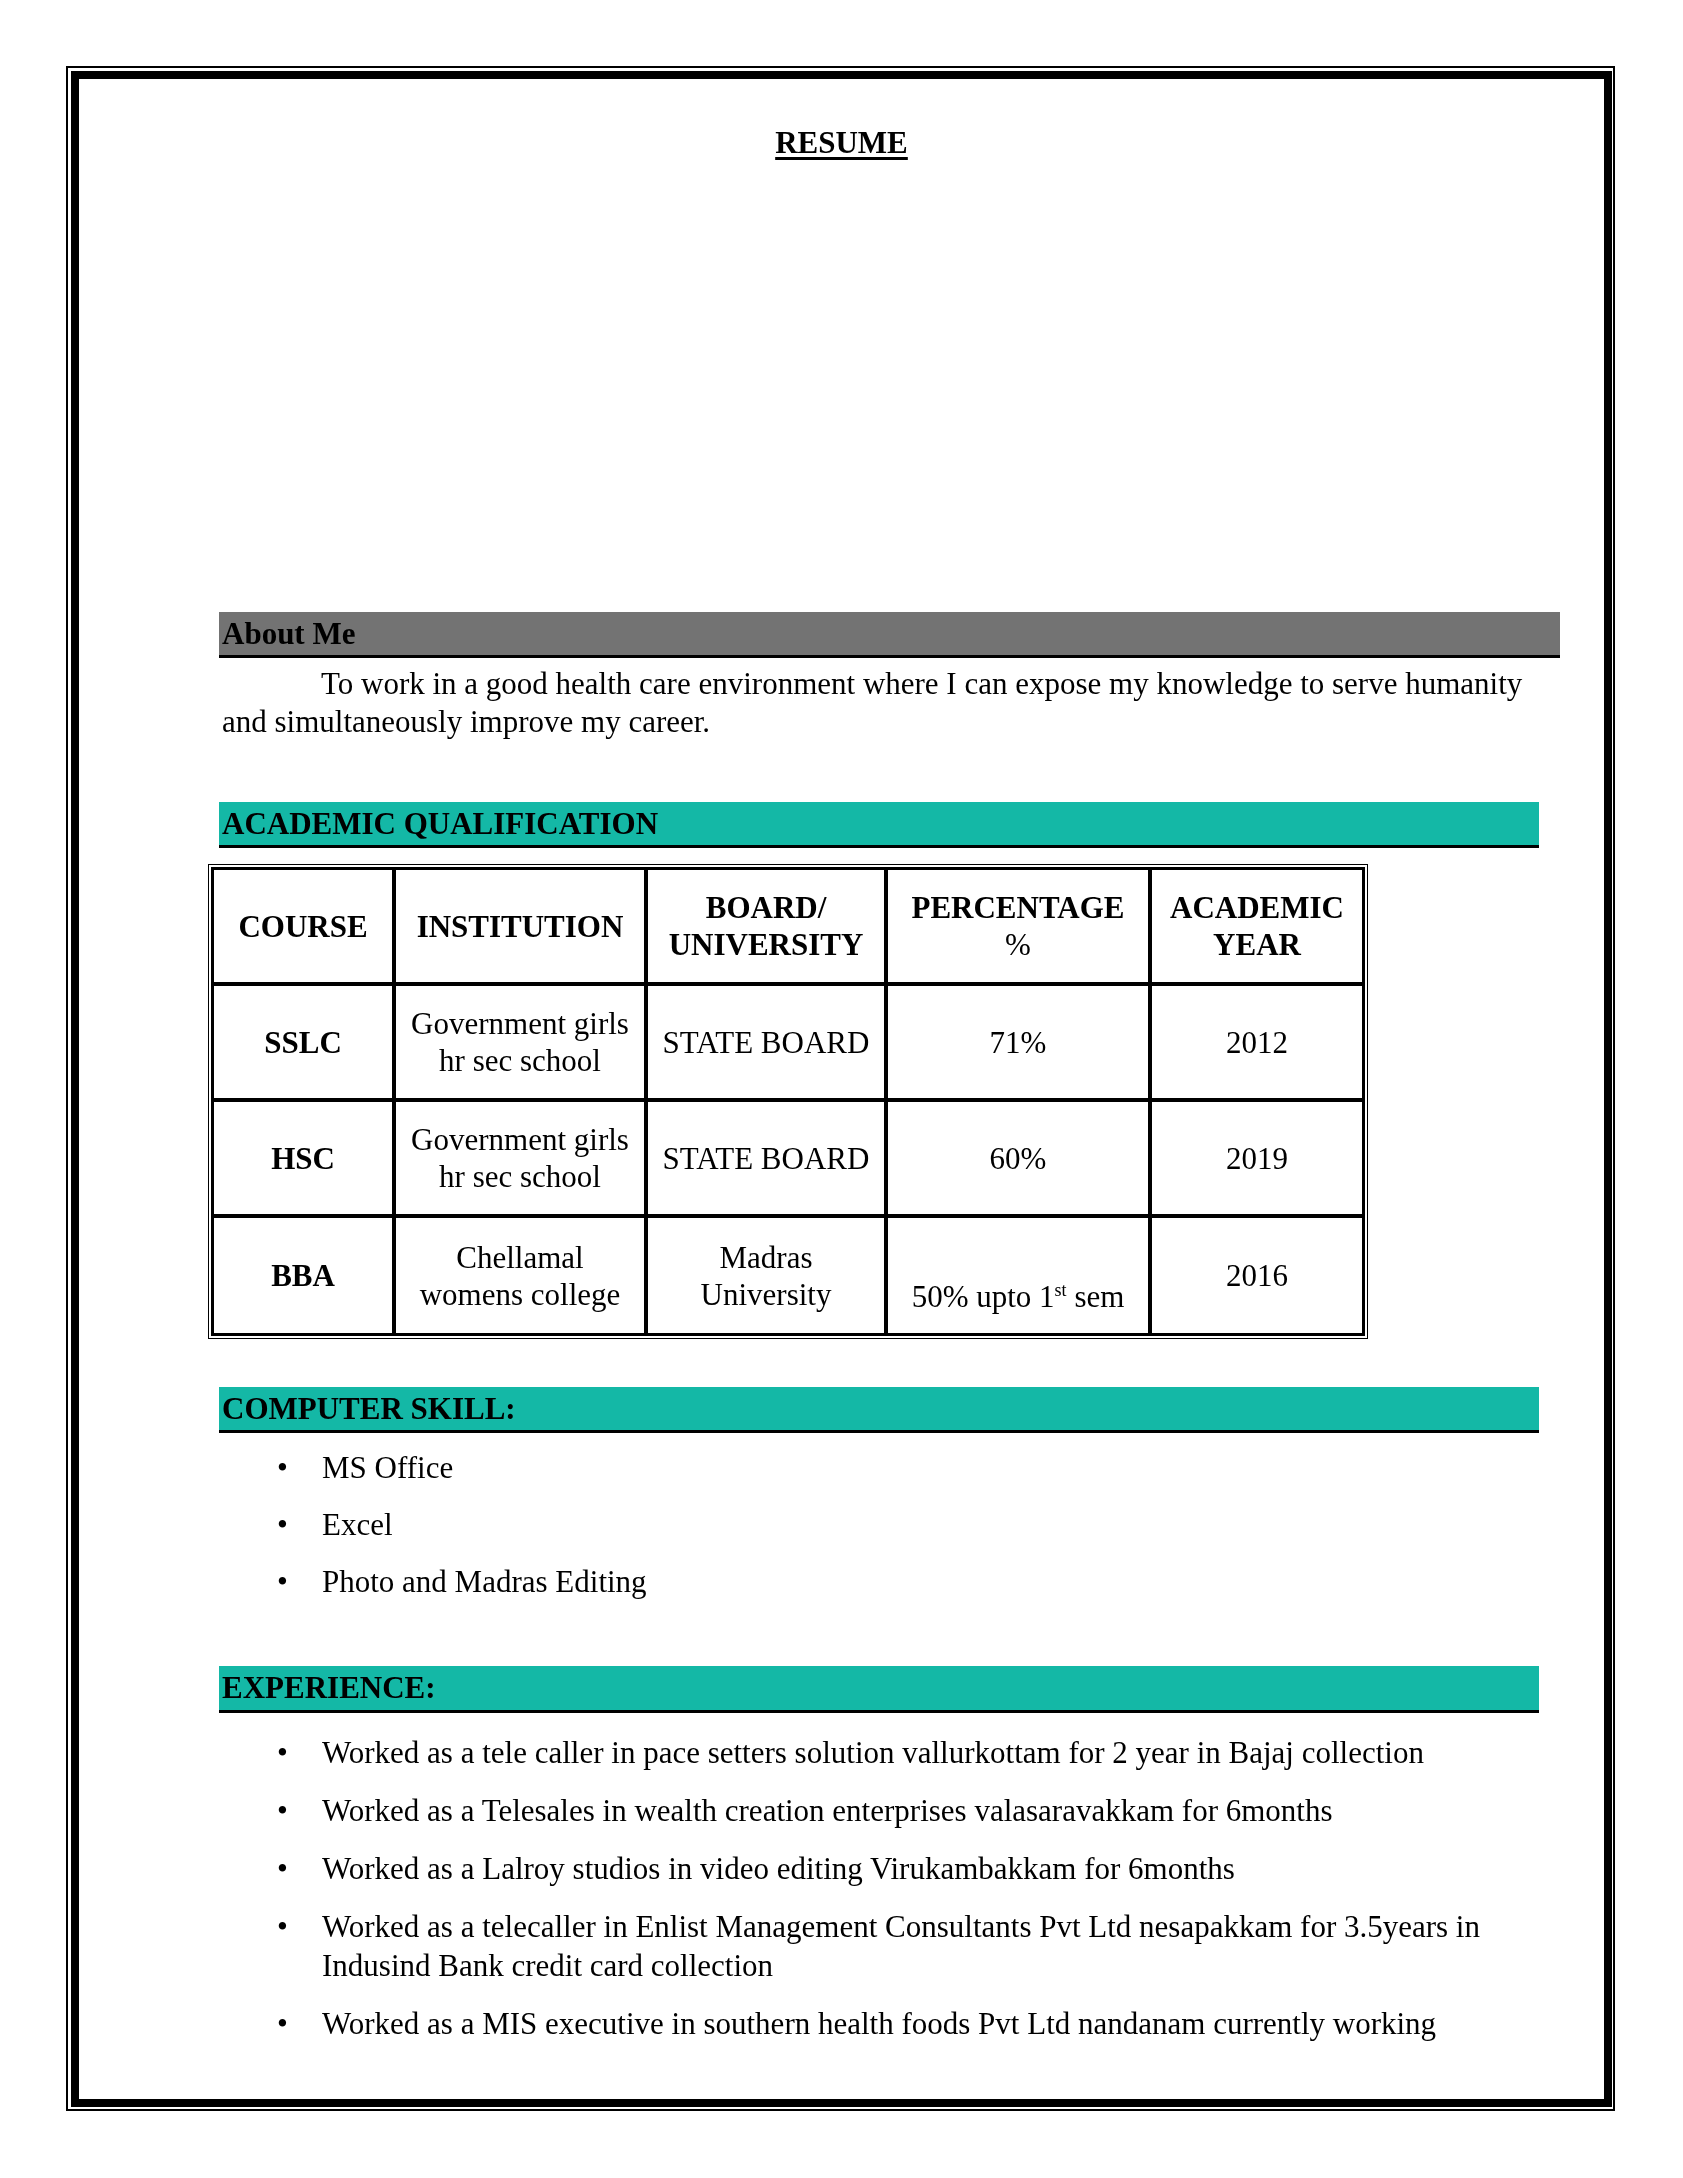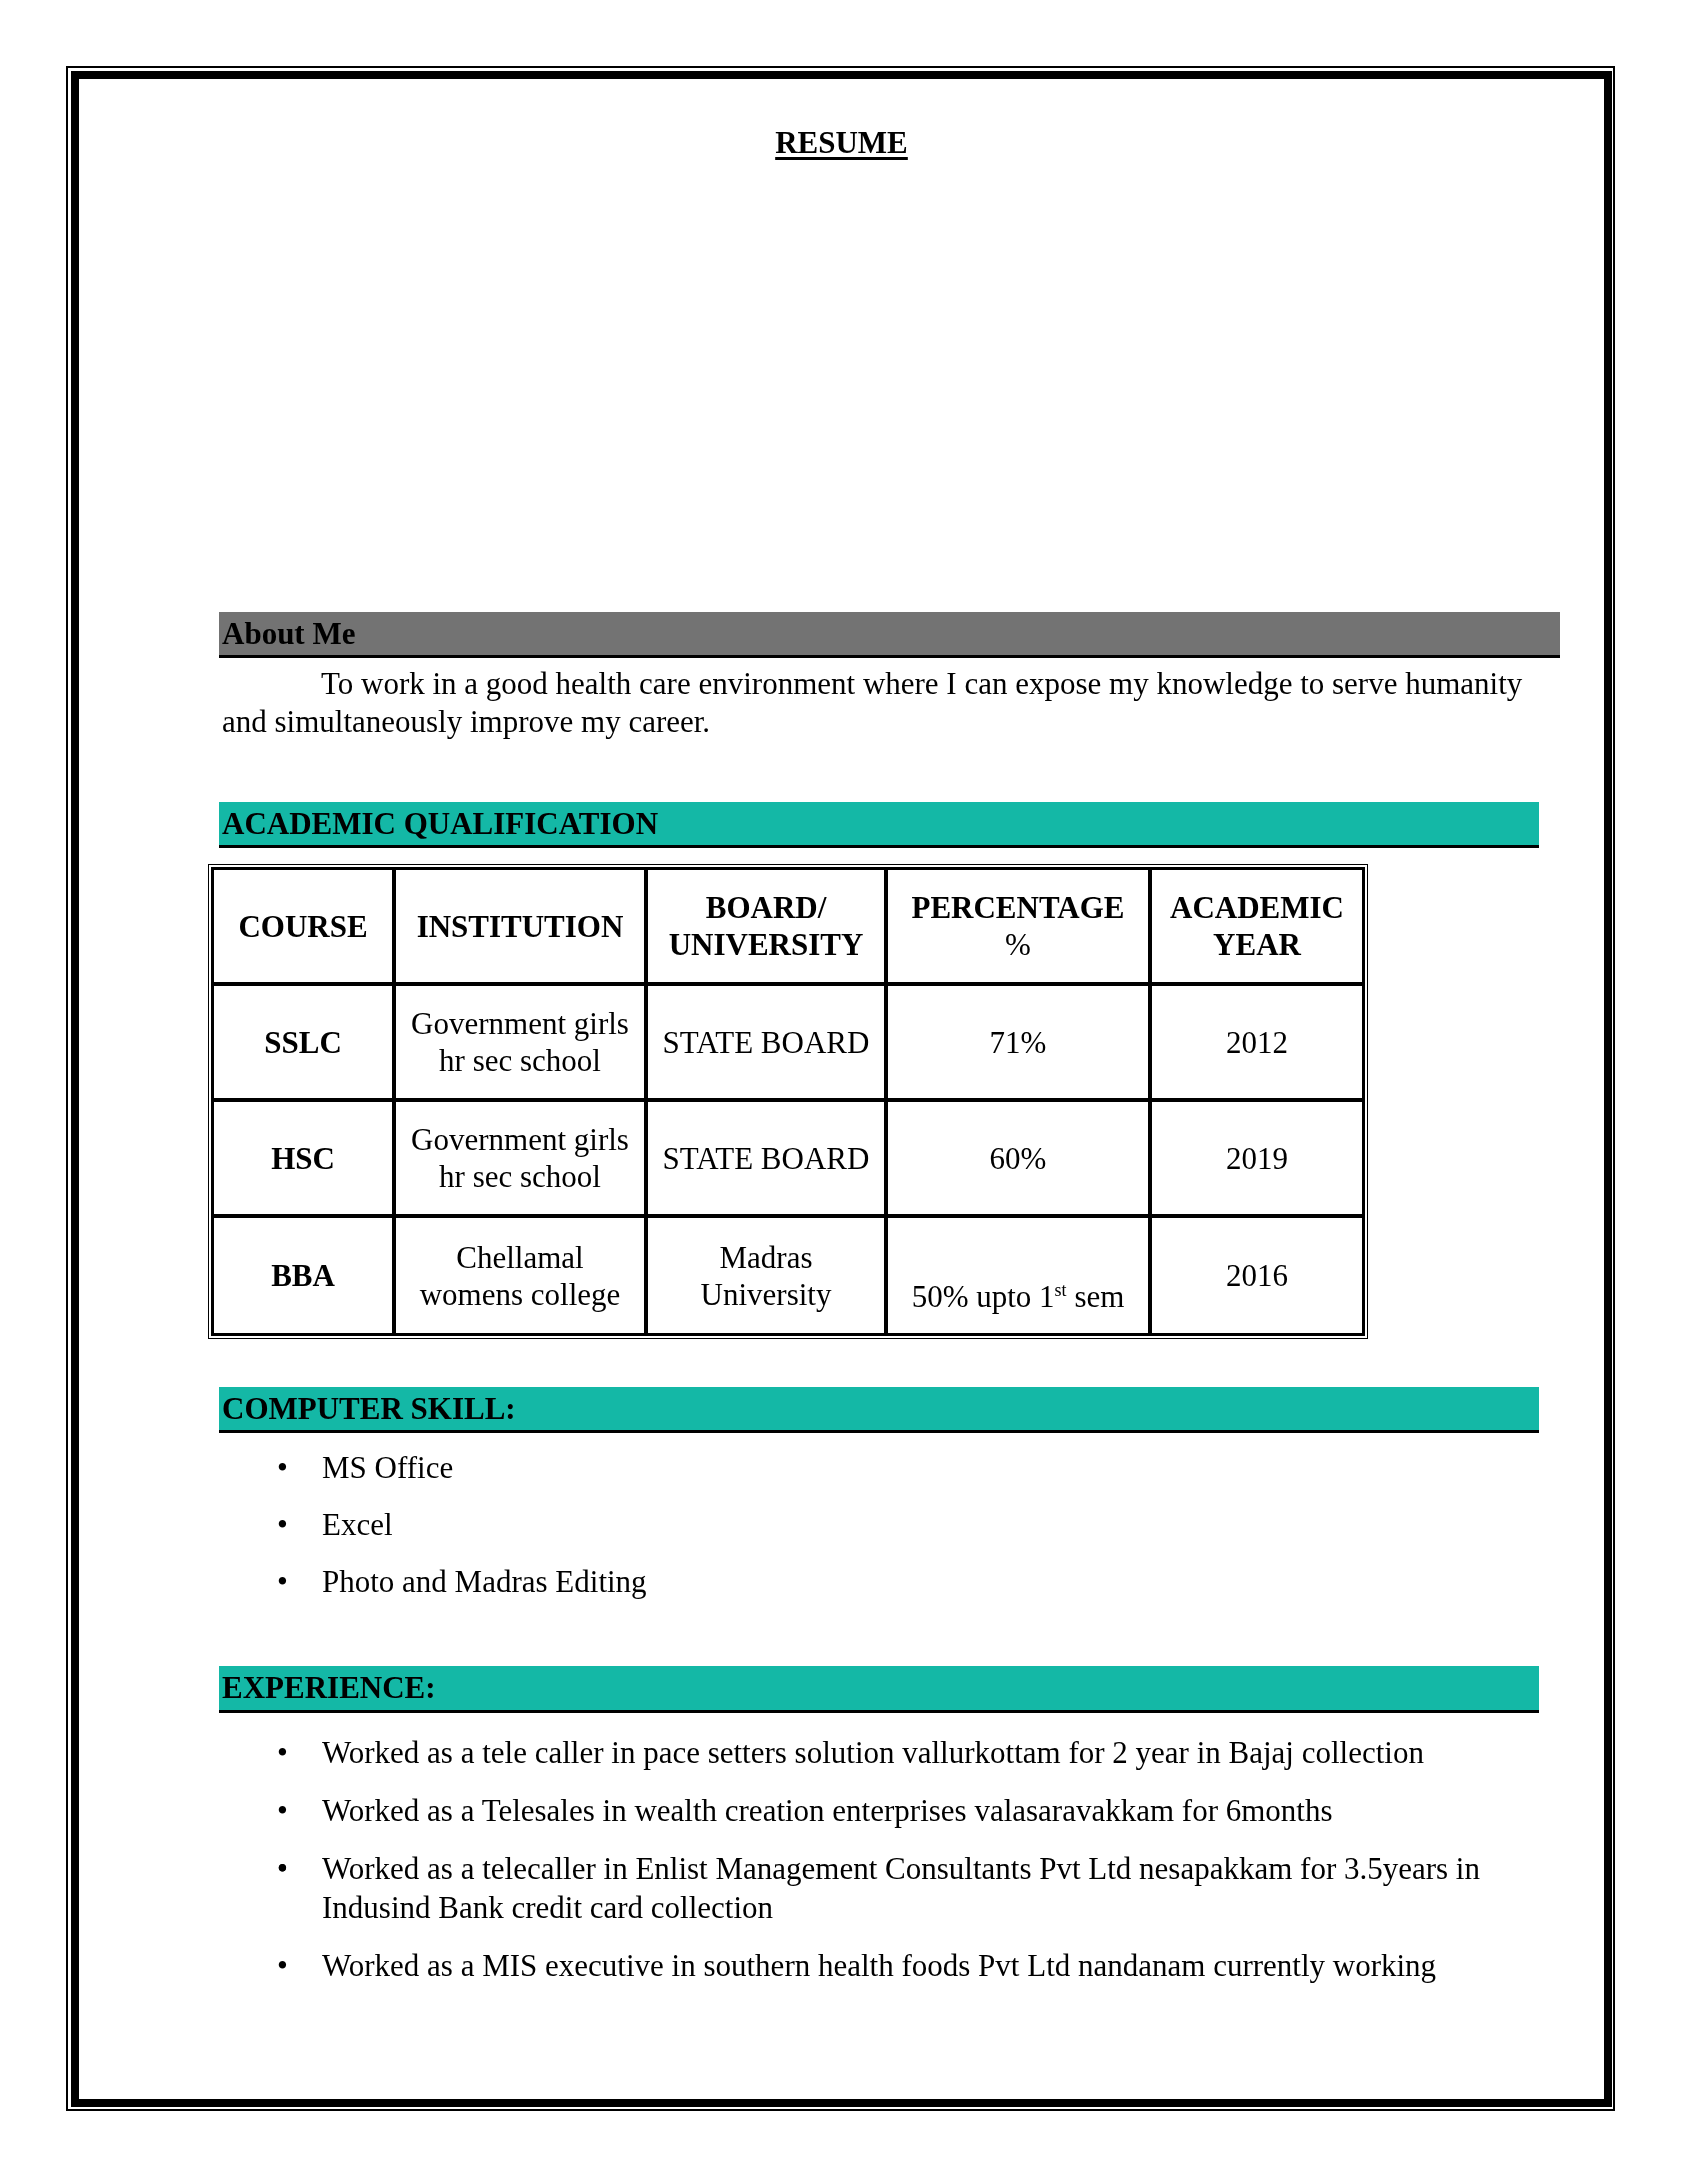--- a/index.html
+++ b/index.html
@@ -72,17 +72,17 @@
 <ul class="list" style="top:1439px; line-height:57px;">
   <li><span class="bullet">•</span><span>MS Office</span></li>
   <li><span class="bullet">•</span><span>Excel</span></li>
   <li><span class="bullet">•</span><span>Photo and Madras Editing</span></li>
 </ul>
 
 <div class="band light" style="top:1666px; width:1320px; height:47px;">EXPERIENCE:</div>
 <ul class="list" style="top:1733px; width:1257px; line-height:39px;">
   <li style="margin-bottom:19px;"><span class="bullet">•</span><span>Worked as a tele caller in pace setters solution vallurkottam for 2 year in Bajaj collection</span></li>
   <li style="margin-bottom:19px;"><span class="bullet">•</span><span>Worked as a Telesales in wealth creation enterprises valasaravakkam for 6months</span></li>
-  <li style="margin-bottom:19px;"><span class="bullet">•</span></li>
+  <li style="margin-bottom:19px;"><span class="bullet">•</span><span>Worked as a Lalroy studios in video editing Virukambakkam for 6months</span></li>
   <li style="margin-bottom:19px;"><span class="bullet">•</span><span>Worked as a telecaller in Enlist Management Consultants Pvt Ltd nesapakkam for 3.5years in Indusind Bank credit card collection</span></li>
   <li><span class="bullet">•</span><span>Worked as a MIS executive in southern health foods Pvt Ltd nandanam currently working</span></li>
 </ul>
 
 
 </body></html>

